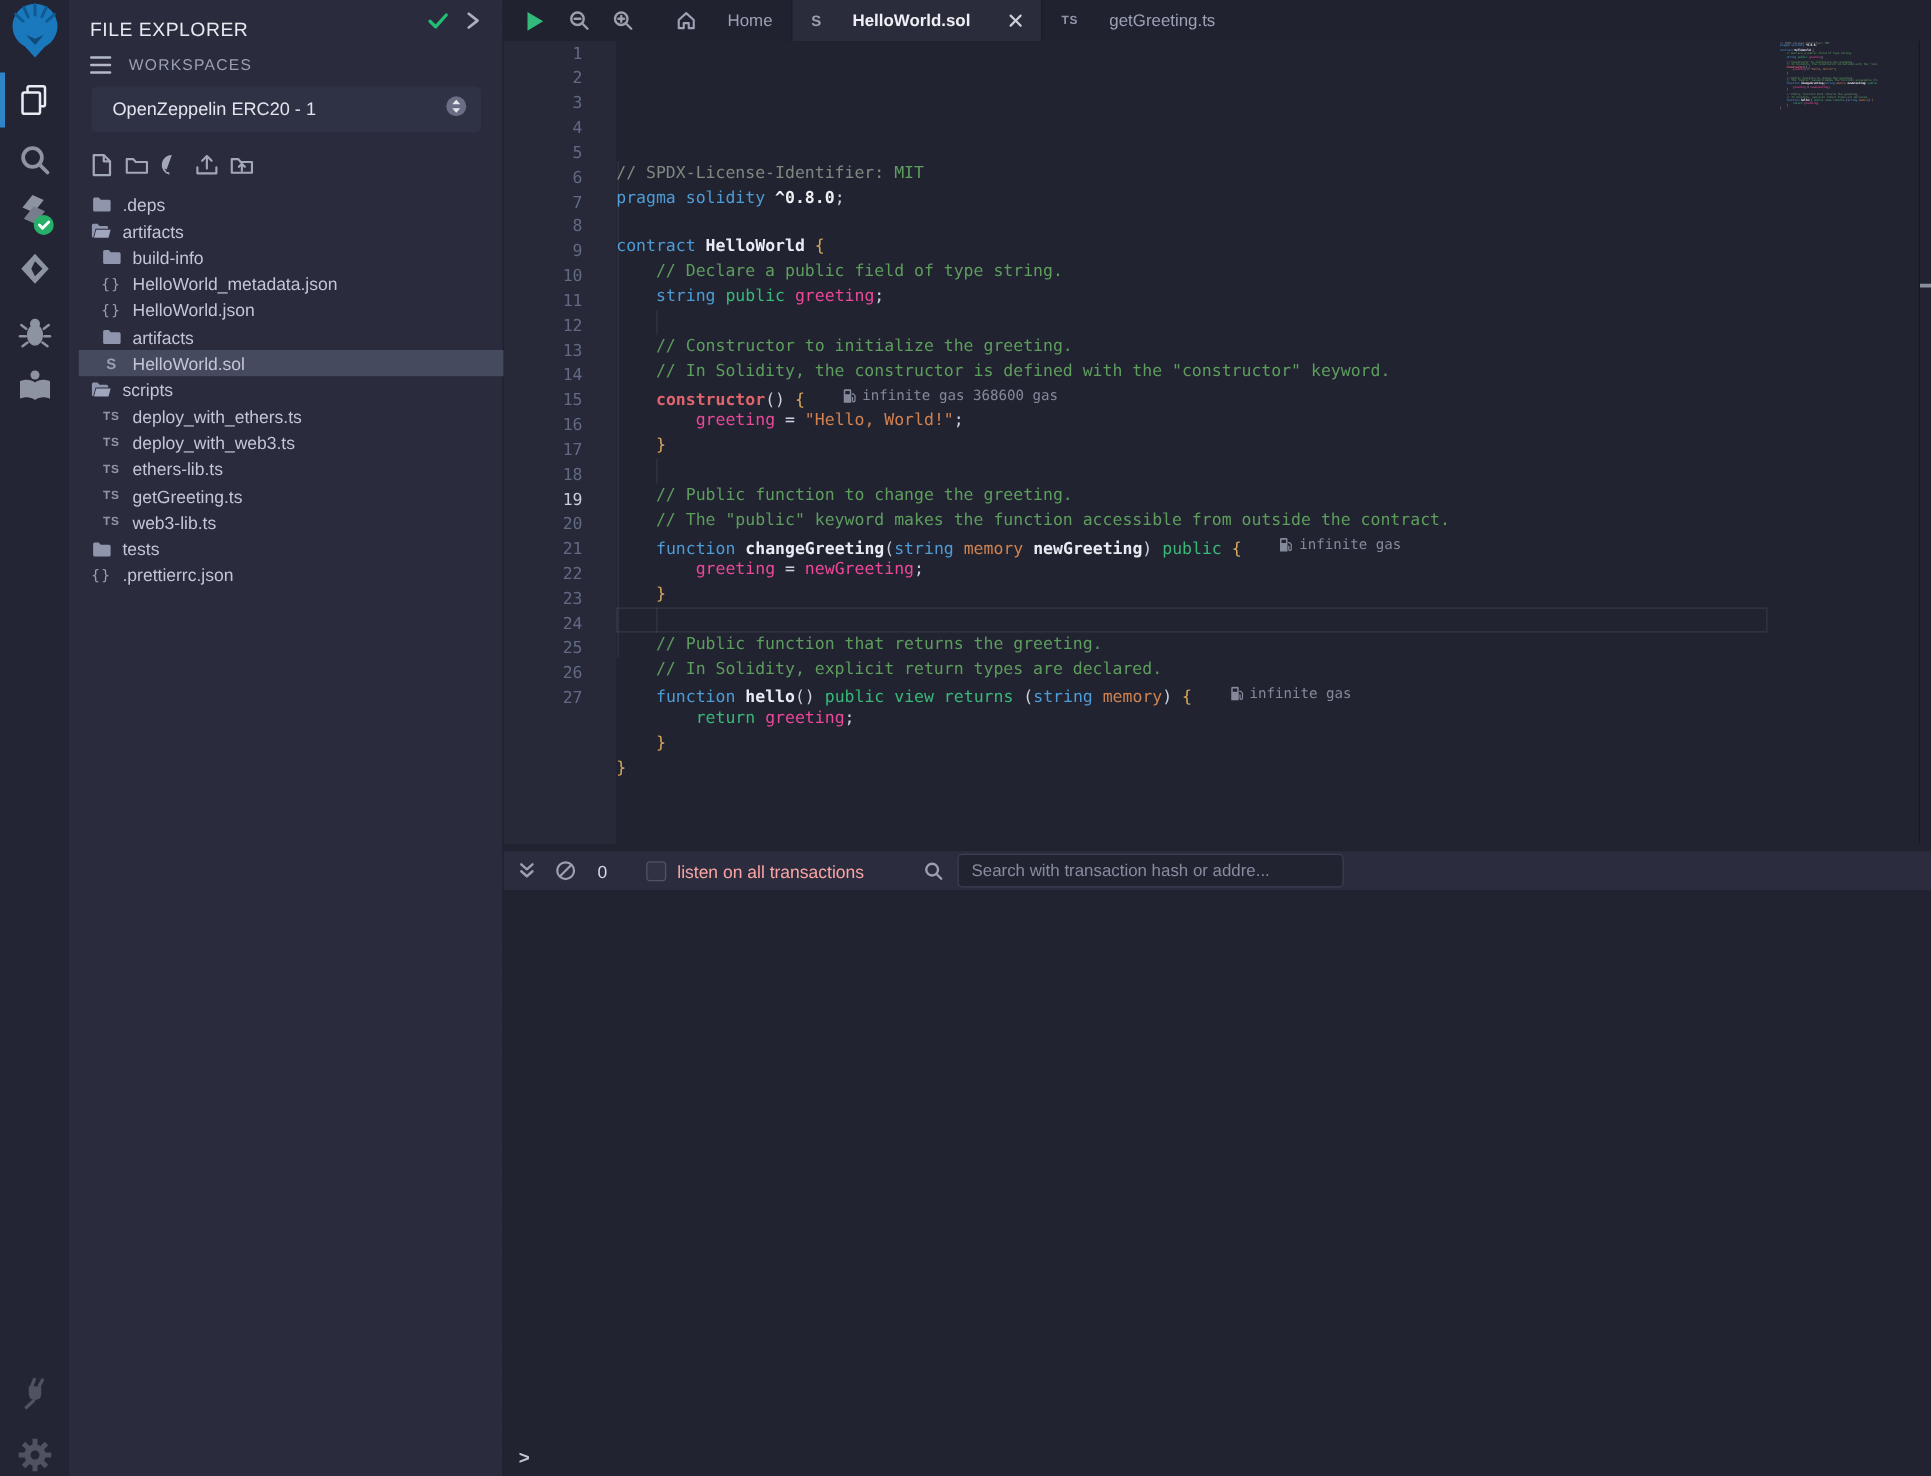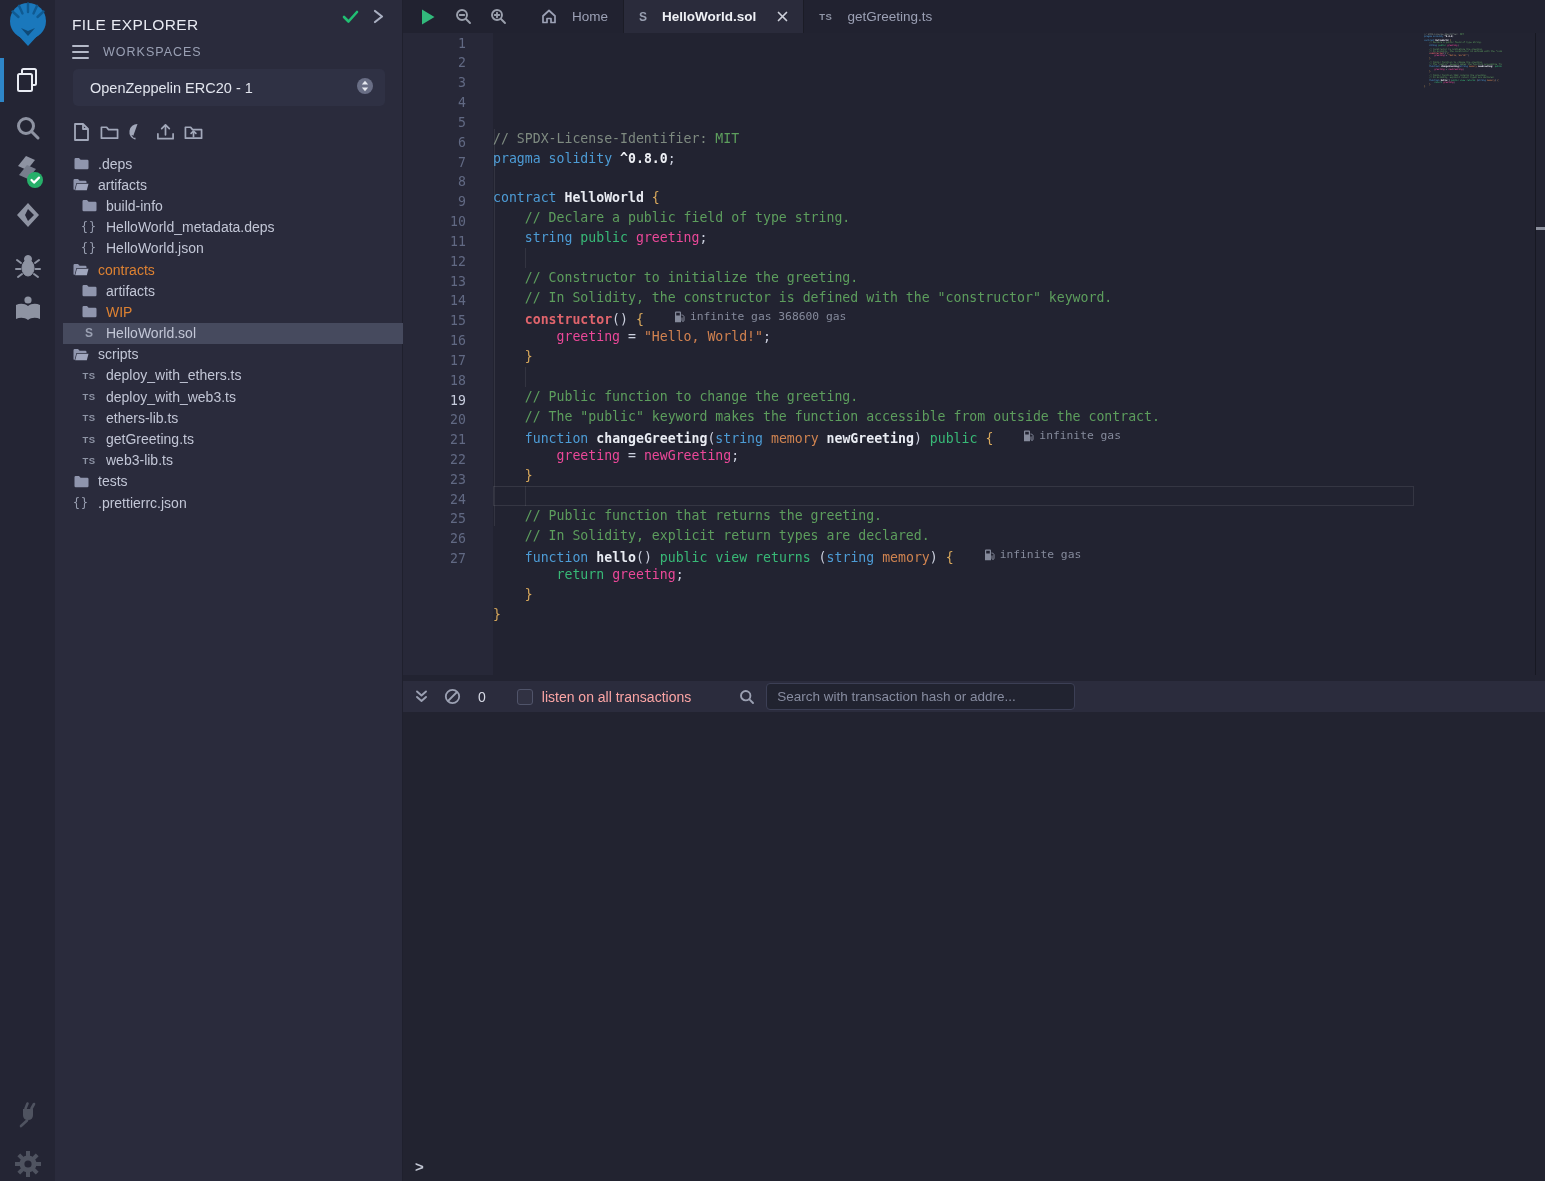--- a/index.html
+++ b/index.html
@@ -40,21 +40,21 @@
   .trow.selected::before{content:"";position:absolute;left:8px;right:0;top:0;bottom:0;background:#464a5e;}
   .gl-json{font-family:"DejaVu Sans Mono",monospace;font-size:11.5px;color:#9aa0b2;letter-spacing:1px;}
   .gl-ts{font-size:9.5px;font-weight:700;color:#8f95a6;letter-spacing:0.5px;}
   .gl-sol{font-size:12px;font-weight:700;color:#9aa0b2;}
   
   .editor{position:absolute;left:403px;top:0;width:1142px;height:681px;background:#222331;}
   .tabbar{position:absolute;left:0;top:0;width:1142px;height:33px;background:#212230;}
   .ed-actions{position:absolute;left:16px;top:0;height:33px;display:flex;align-items:center;gap:17px;}
   .ed-actions .ebtn{width:18px;height:18px;display:flex;align-items:center;justify-content:center;cursor:pointer;}
   .tabs{position:absolute;left:123px;top:0;height:33px;display:flex;}
-  .tab{height:33px;display:flex;align-items:center;gap:15px;padding:0 15px;font-size:13.5px;color:#9ca1b5;cursor:pointer;box-sizing:border-box;}
+  .tab{height:33px;display:flex;align-items:center;gap:25px;padding:0 15px;font-size:13.5px;color:#9ca1b5;cursor:pointer;box-sizing:border-box;}
   .tab.active{background:#2a2b3b;color:#eef0f5;border-left:1px solid rgba(0,0,0,0.35);border-right:1px solid rgba(0,0,0,0.35);}
   .tab .ticn{display:flex;align-items:center;}
   .tab .closex{margin-left:6px;display:flex;align-items:center;cursor:pointer;}
   
   .codearea{position:absolute;left:0;top:33px;width:1142px;height:648px;font-family:"DejaVu Sans Mono",monospace;font-size:13.2px;line-height:19.84px;}
   .gutter{position:absolute;left:0;top:0;width:90px;height:642px;background:#272838;}
   .gutter .gnum{height:19.84px;text-align:right;padding-right:27px;color:#616983;font-size:13.2px;}
   .gutter .gnum.cur{color:#c8cdde;}
   .gutter-pad{height:0.6px;}
   .codecontent{position:absolute;left:90px;top:16px;width:921px;height:642px;white-space:pre;}
@@ -277,52 +277,35 @@
           <svg width="15" height="13" viewBox="0 0 15 13">
             <path d="M0.5 2.2 Q0.5 1 1.7 1 H5 L6.6 2.8 H13.3 Q14.5 2.8 14.5 4 V11 Q14.5 12.2 13.3 12.2 H1.7 Q0.5 12.2 0.5 11 Z" fill="#8f95ad"></path>
           </svg>
         </span>
         <span class="tlabel">build-info</span>
       </div>
       <div class="trow lvl2">
         <span class="ticon">
           <span class="gl-json">{}</span>
         </span>
-        <span class="tlabel">HelloWorld_metadata.deps</span>
+        <span class="tlabel">HelloWorld_metadata.json</span>
       </div>
       <div class="trow lvl2">
         <span class="ticon">
           <span class="gl-json">{}</span>
         </span>
         <span class="tlabel">HelloWorld.json</span>
-      </div>
-      <div class="trow lvl1 accent">
-        <span class="ticon">
-          <svg width="16" height="13" viewBox="0 0 16 13">
-            <path d="M0.5 2.2 Q0.5 1 1.7 1 H5 L6.6 2.8 H12.3 Q13.5 2.8 13.5 4 V5 H3.4 L1.6 12 Q0.5 12 0.5 11 Z" fill="#8f95ad"></path>
-            <path d="M3.9 5.8 H15.5 L13.8 12.2 H2.2 Z" fill="#a0a6bd"></path>
-          </svg>
-        </span>
-        <span class="tlabel">contracts</span>
       </div>
       <div class="trow lvl2">
         <span class="ticon">
           <svg width="15" height="13" viewBox="0 0 15 13">
             <path d="M0.5 2.2 Q0.5 1 1.7 1 H5 L6.6 2.8 H13.3 Q14.5 2.8 14.5 4 V11 Q14.5 12.2 13.3 12.2 H1.7 Q0.5 12.2 0.5 11 Z" fill="#8f95ad"></path>
           </svg>
         </span>
         <span class="tlabel">artifacts</span>
-      </div>
-      <div class="trow lvl2 accent">
-        <span class="ticon">
-          <svg width="15" height="13" viewBox="0 0 15 13">
-            <path d="M0.5 2.2 Q0.5 1 1.7 1 H5 L6.6 2.8 H13.3 Q14.5 2.8 14.5 4 V11 Q14.5 12.2 13.3 12.2 H1.7 Q0.5 12.2 0.5 11 Z" fill="#8f95ad"></path>
-          </svg>
-        </span>
-        <span class="tlabel">WIP</span>
       </div>
       <div class="trow lvl2 selected">
         <span class="ticon">
           <span class="gl-sol">S</span>
         </span>
         <span class="tlabel">HelloWorld.sol</span>
       </div>
       <div class="trow lvl1">
         <span class="ticon">
           <svg width="16" height="13" viewBox="0 0 16 13">

